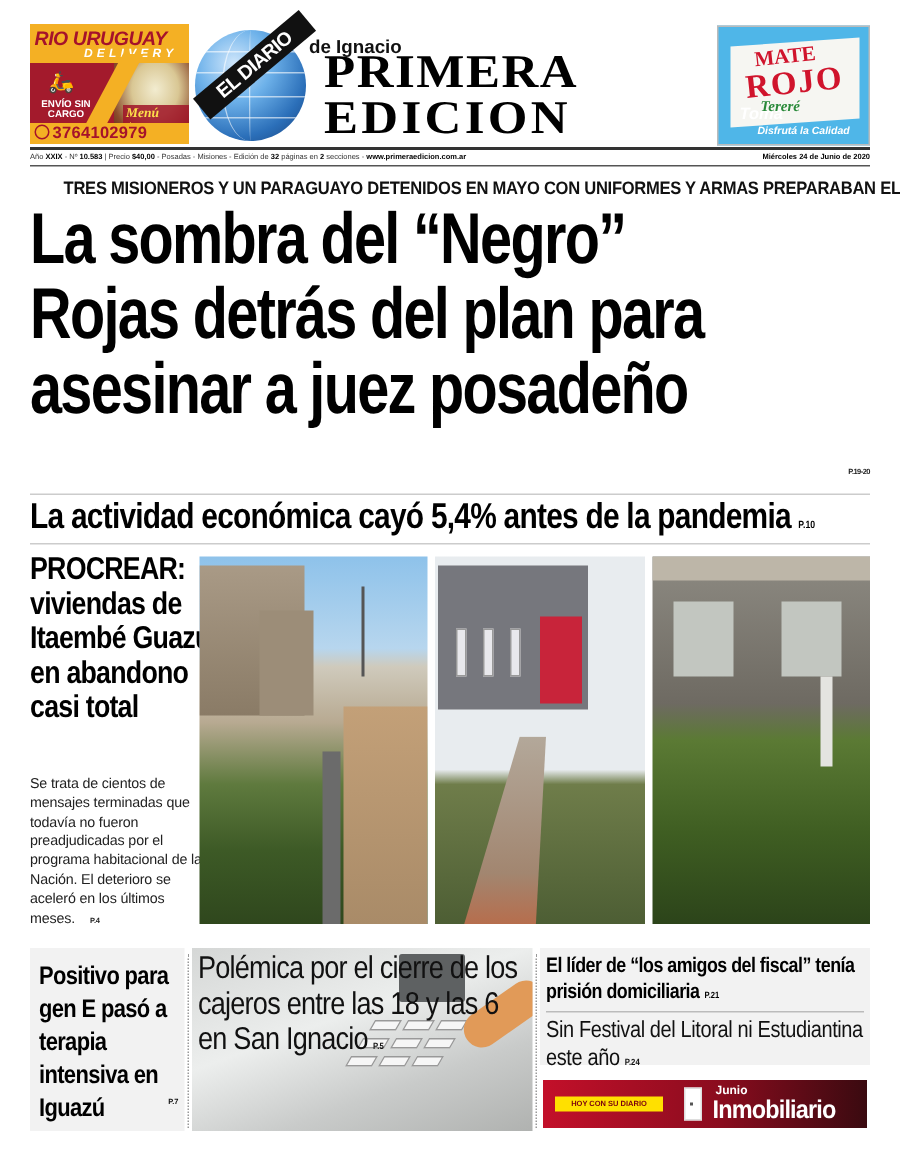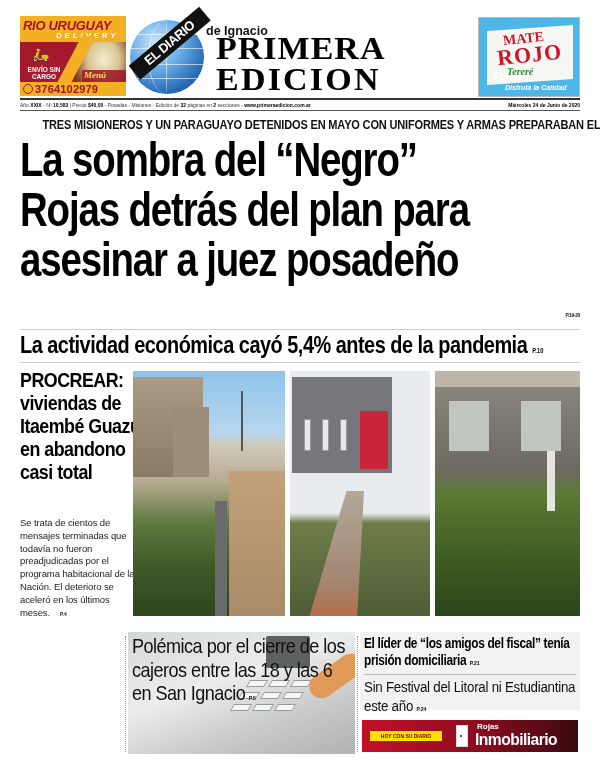--- a/index.html
+++ b/index.html
@@ -210,20 +210,24 @@
     <div class="walk"></div>
   </div>
   <div class="photo photo-3">
     <div class="roof"></div>
     <div class="opening" style="left:14px"></div>
     <div class="opening" style="left:86px"></div>
     <div class="post"></div>
   </div>
 
   <div class="bottom">
+    <div class="box-a">
+      <div class="title">Positivo para gen E pasó a terapia intensiva en Iguazú</div>
+      <div class="page-ref">P.7</div>
+    </div>
     <div class="vrule" style="left:105px"></div>
     <div class="box-b">
       <div class="atm-slot"></div>
       <div class="key" style="left:120px;top:48px"></div>
       <div class="key" style="left:142px;top:48px"></div>
       <div class="key" style="left:164px;top:48px"></div>
       <div class="key" style="left:112px;top:60px"></div>
       <div class="key" style="left:134px;top:60px"></div>
       <div class="key" style="left:156px;top:60px"></div>
       <div class="key" style="left:104px;top:72px"></div>
@@ -234,18 +238,18 @@
     </div>
     <div class="vrule" style="left:337px"></div>
     <div class="box-c">
       <div class="t1"><span>El líder de “los amigos del fiscal” tenía prisión domiciliaria</span><span class="page-ref">P.21</span></div>
       <div class="hr"></div>
       <div class="t2"><span>Sin Festival del Litoral ni Estudiantina este año</span><span class="page-ref">P.24</span></div>
     </div>
     <div class="banner">
       <div class="hoy">HOY CON SU DIARIO</div>
       <div class="door-icon"></div>
-      <div class="mundo">Rojas</div>
+      <div class="mundo">Junio</div>
       <div class="inmo">Inmobiliario</div>
     </div>
   </div>
 
 </div>
 
 </body></html>

